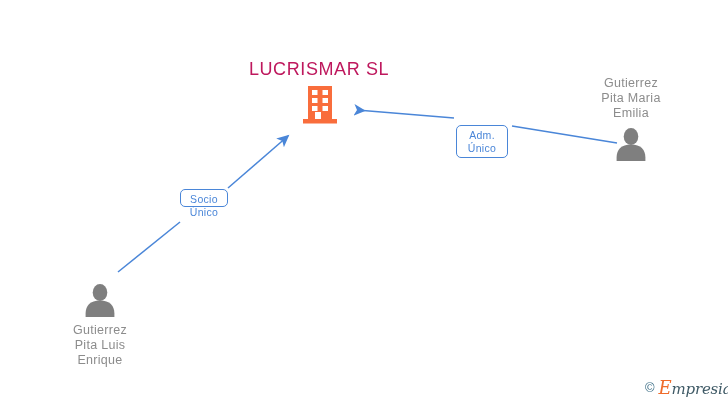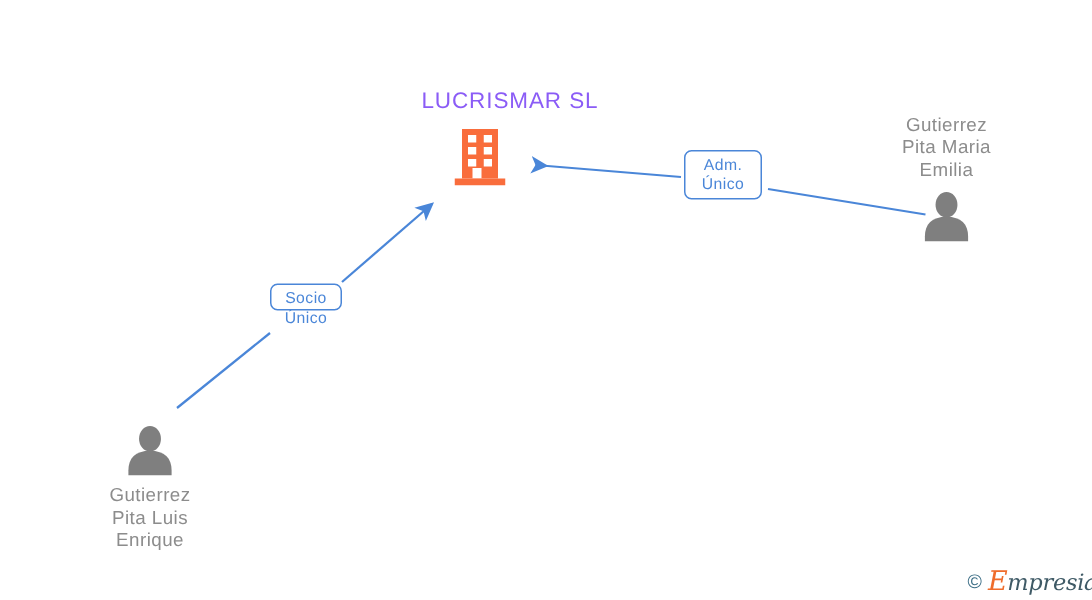--- a/index.html
+++ b/index.html
@@ -33,23 +33,23 @@
     font-size: 12.5px;
     line-height: 15px;
     letter-spacing: 0.3px;
     white-space: pre-line;
   }
   .company-title {
     position: absolute;
     left: 239px;
     top: 59px;
     width: 160px;
-    text-align: right;
-    color: #8b5cf6;
-    font-size: 15px;
+    text-align: center;
+    color: #be185d;
+    font-size: 18px;
     letter-spacing: 0.6px;
   }
   .building-icon {
     position: absolute;
     left: 303px;
     top: 86px;
   }
   .person-icon {
     display: block;
     margin: 0 auto;
@@ -63,21 +63,21 @@
     font-size: 10.5px;
     line-height: 13px;
     text-align: center;
     padding: 3px 6px 4px 6px;
     box-sizing: border-box;
     white-space: pre-line;
     letter-spacing: 0.3px;
   }
   #rel-adm-unico {
     left: 456px;
-    top: 100px;
+    top: 125px;
     width: 52px;
     height: 33px;
   }
   #rel-socio-unico {
     left: 180px;
     top: 189px;
     width: 48px;
     height: 18px;
   }
   #node-company-name {

